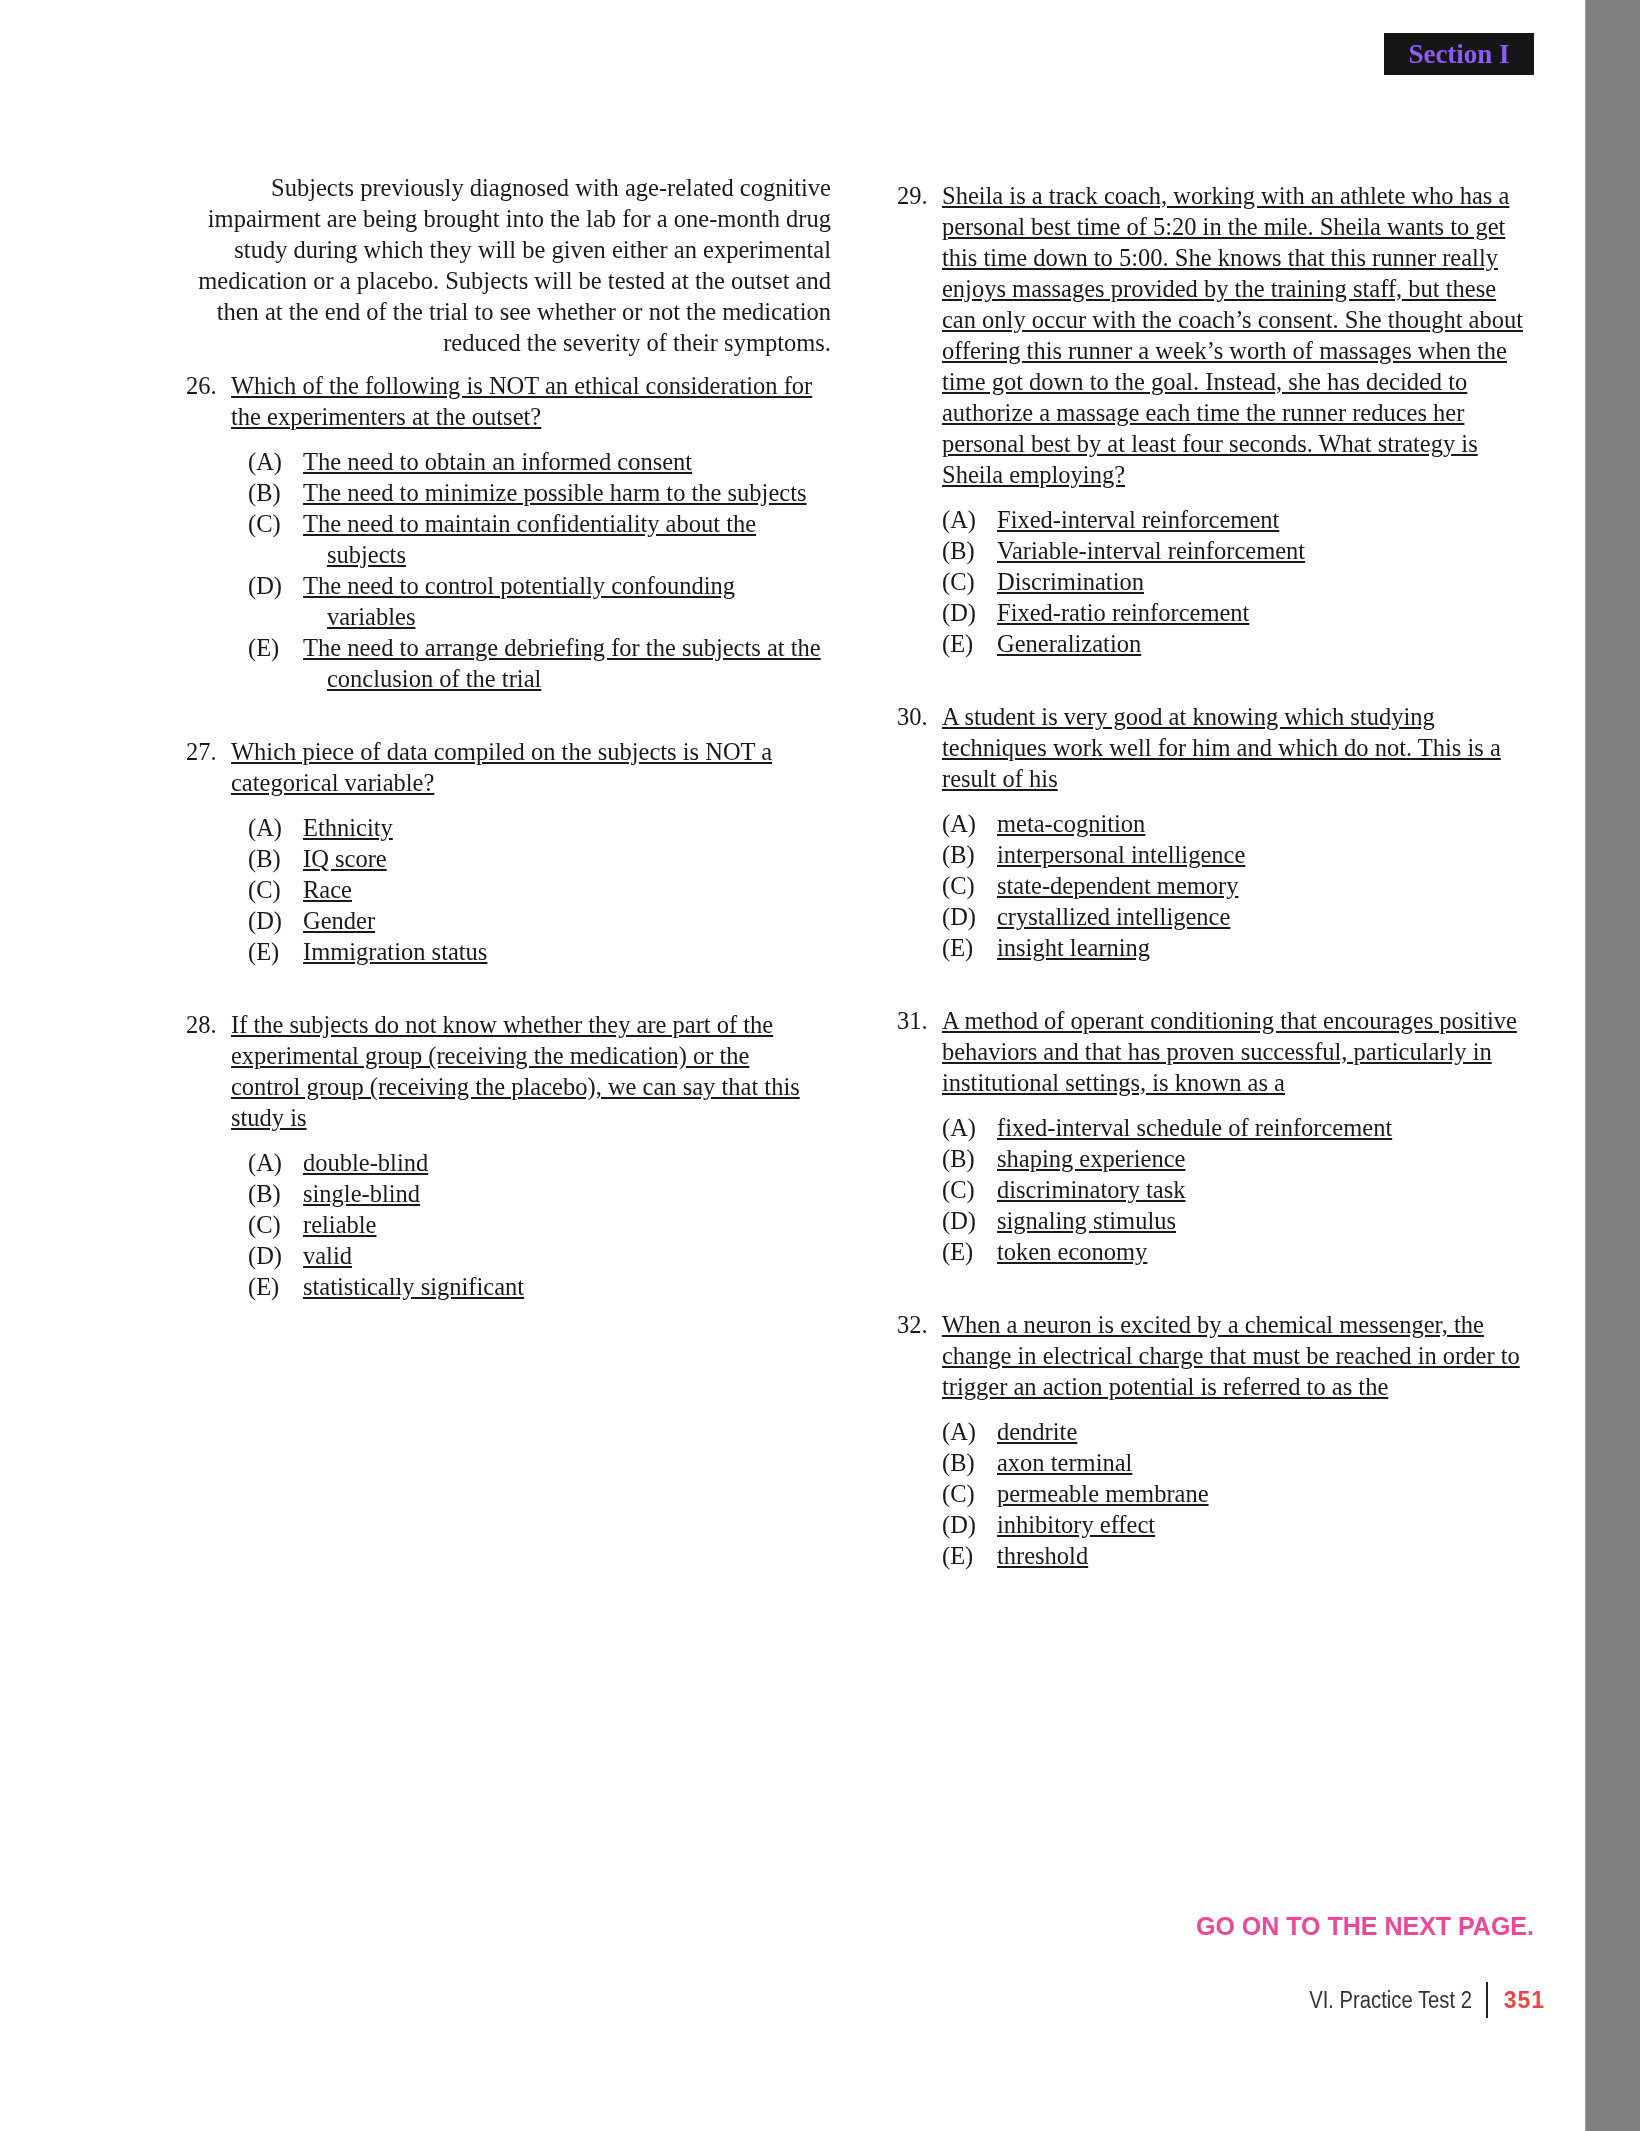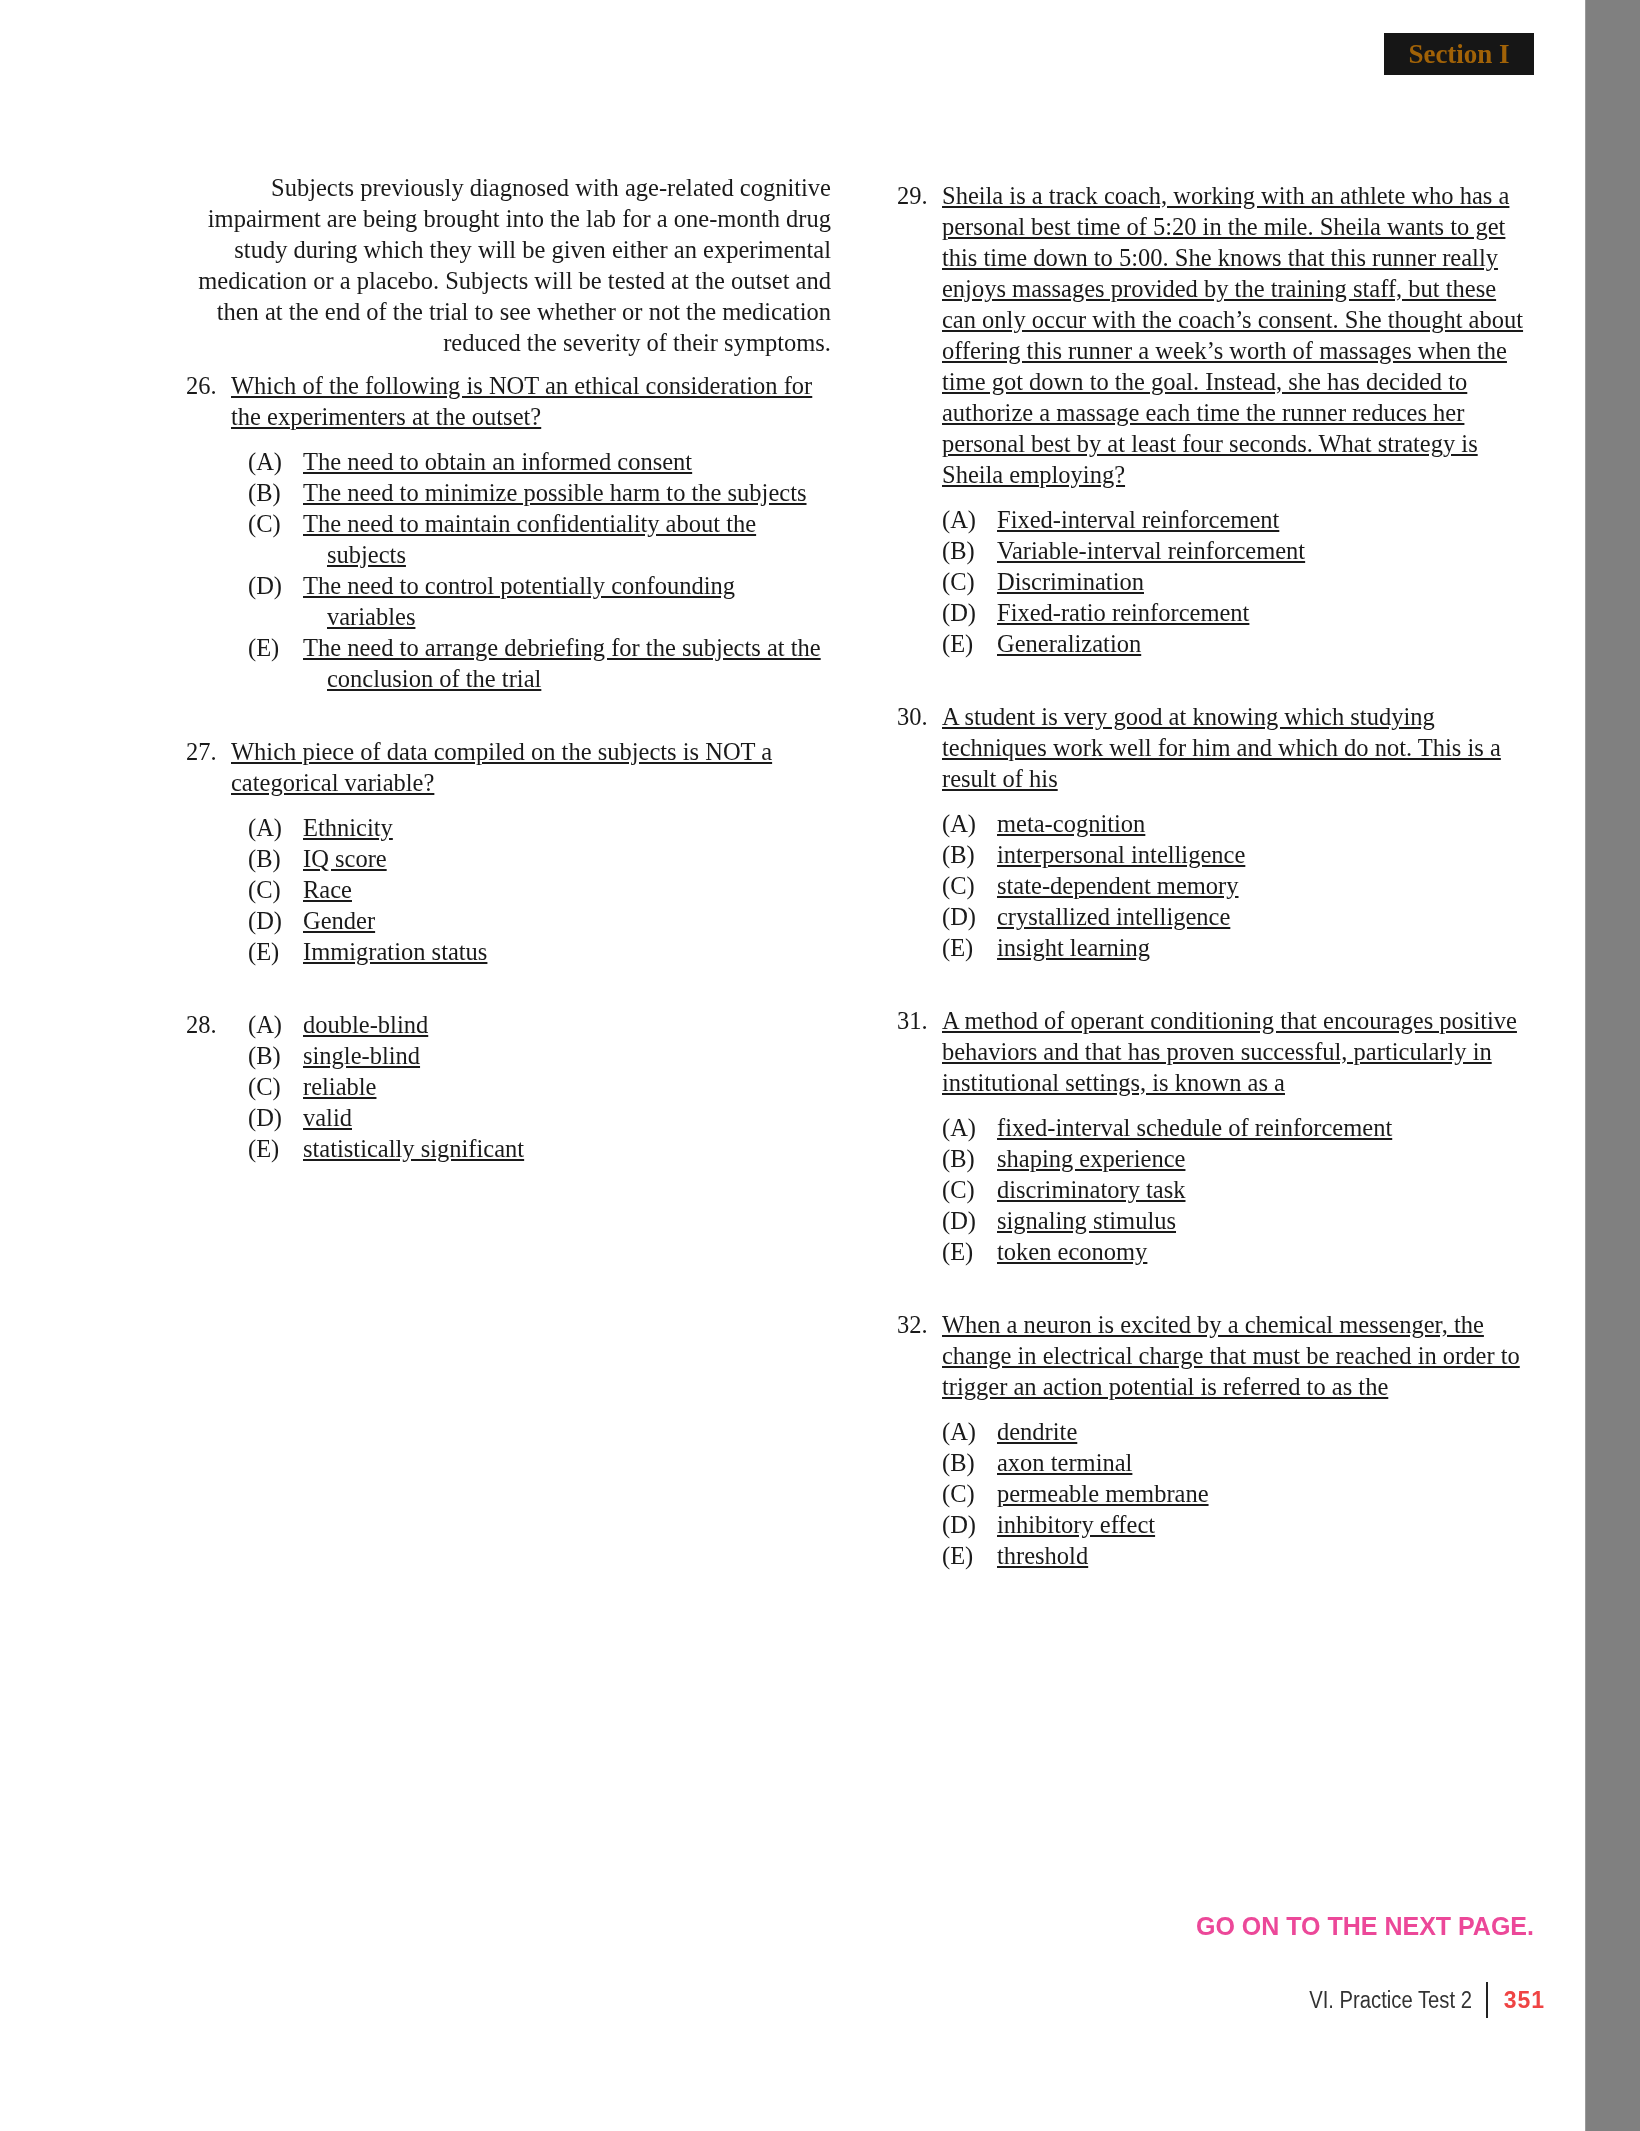--- a/index.html
+++ b/index.html
@@ -3,21 +3,21 @@
 <meta charset="utf-8">
 <style>
   html, body { margin:0; padding:0; }
   body {
     width:1640px; height:2131px; background:#ffffff; position:relative; overflow:hidden;
     font-family:"Liberation Serif", "DejaVu Serif", serif; color:#1a1a1a;
   }
   .side-bar { position:absolute; left:1585px; top:0; width:55px; height:2131px; background:#808080; border-left:1px solid #9a9a9a; }
   .section-badge {
     position:absolute; left:1384px; top:33px; width:150px; height:42px; background:#161616;
-    color:#a16207; font-weight:bold; font-size:27px; text-align:center; line-height:42px;
+    color:#8b5cf6; font-weight:bold; font-size:27px; text-align:center; line-height:42px;
   }
   .col { position:absolute; top:172px; font-size:24.5px; line-height:31px; }
   .col-left { left:161px; width:670px; }
   .col-right { left:889px; width:650px; }
   .intro { margin:0 0 29px 0; }
   .intro b { font-weight:bold; }
   .passage { margin:0 0 12px 0; text-indent:25px;text-align:right; }
   .q { position:relative; margin:8px;text-decoration:underline; }
   .q-num { position:absolute; left:0; top:0; }
   .q-stem { margin-left:62px; }
@@ -100,20 +100,21 @@
             <span class="choice-text hang">Gender</span>
           </li>
           <li class="choice">
             <span class="choice-letter">(E)</span>
             <span class="choice-text hang">Immigration status</span>
           </li>
         </ul>
       </div>
       <div class="q">
         <span class="q-num">28.</span>
+        <div class="q-stem">If the subjects do not know whether they are part of the experimental group (receiving the medication) or the control group (receiving the placebo), we can say that this study is</div>
         <ul class="choices">
           <li class="choice">
             <span class="choice-letter">(A)</span>
             <span class="choice-text hang">double-blind</span>
           </li>
           <li class="choice">
             <span class="choice-letter">(B)</span>
             <span class="choice-text hang">single-blind</span>
           </li>
           <li class="choice">

